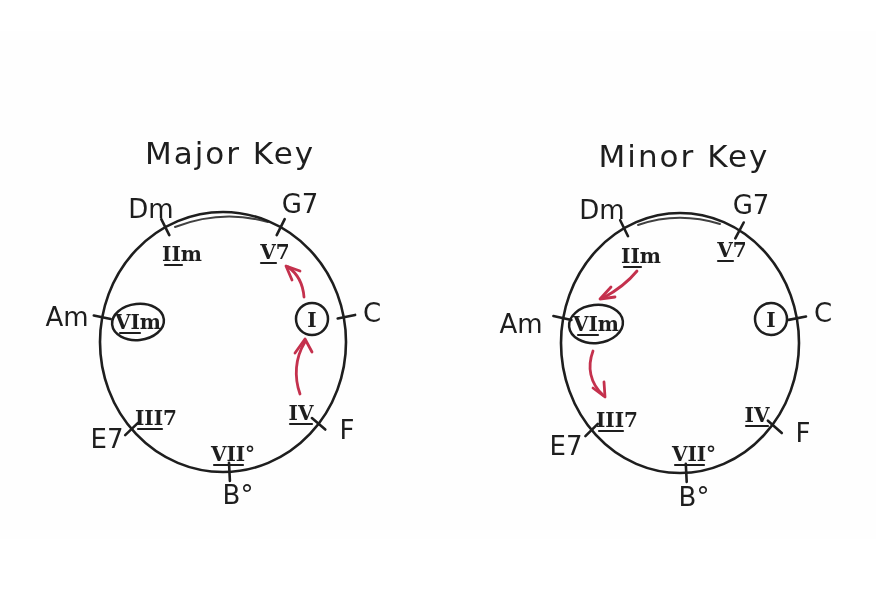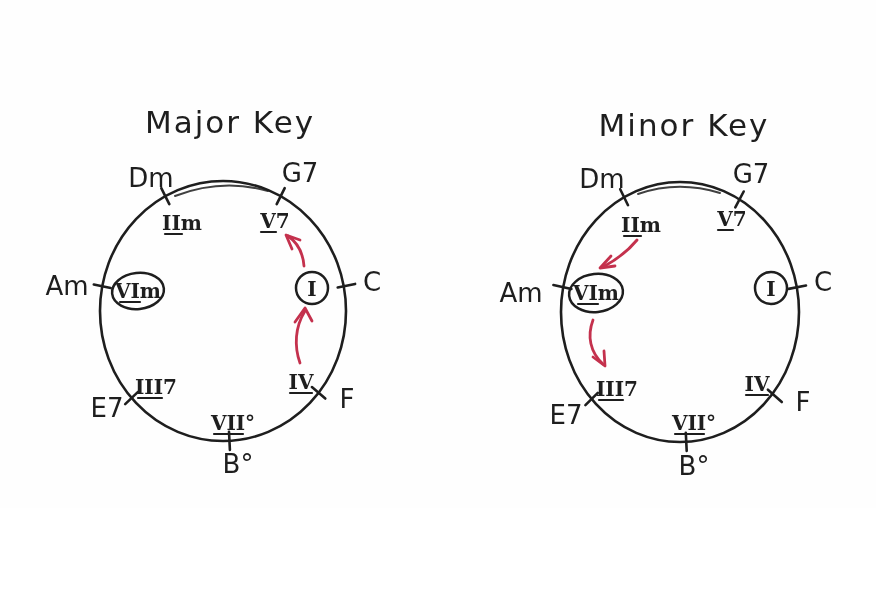--- a/index.html
+++ b/index.html
@@ -2,20 +2,21 @@
 <html style="--ink: #1e1e1e; --red: #c4314d; --paper: #fefefe;"><head>
 <meta charset="utf-8">
 <style>
   html,body{margin:0;padding:0;background:#ffffff;}
   .stage{
     position:relative;
     width:876px;height:508px;
     background:var(--paper,#fefefe);
     overflow:hidden;
     font-family:"DejaVu Sans",sans-serif;
+    margin-top:31px;
   }
   svg{display:block;}
   .title{
     font-family:"DejaVu Sans",sans-serif;
     font-size:31px;
     letter-spacing:2px;
     fill:var(--ink,#1e1e1e);
   }
   .chord{
     font-family:"DejaVu Sans",sans-serif;

